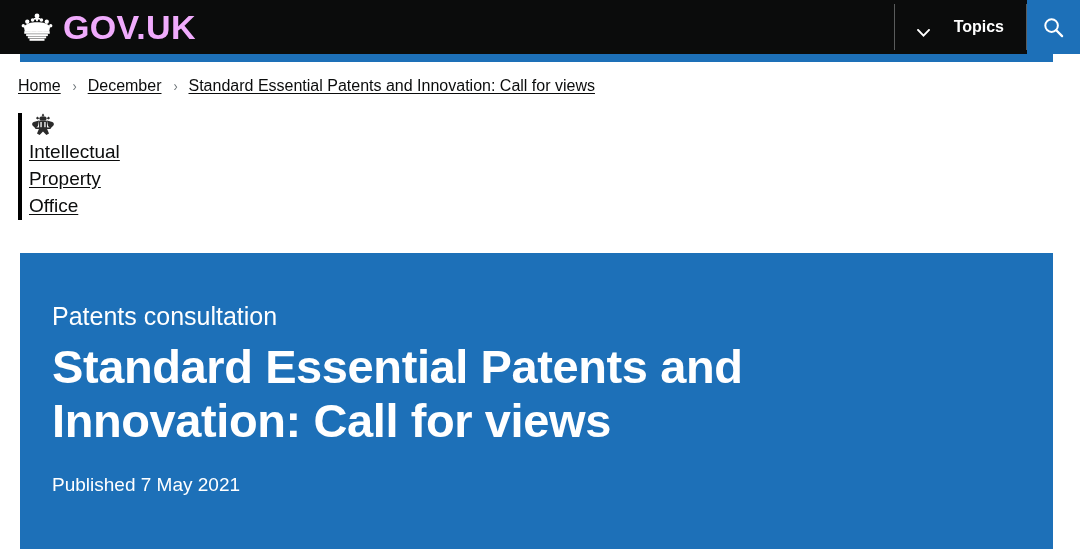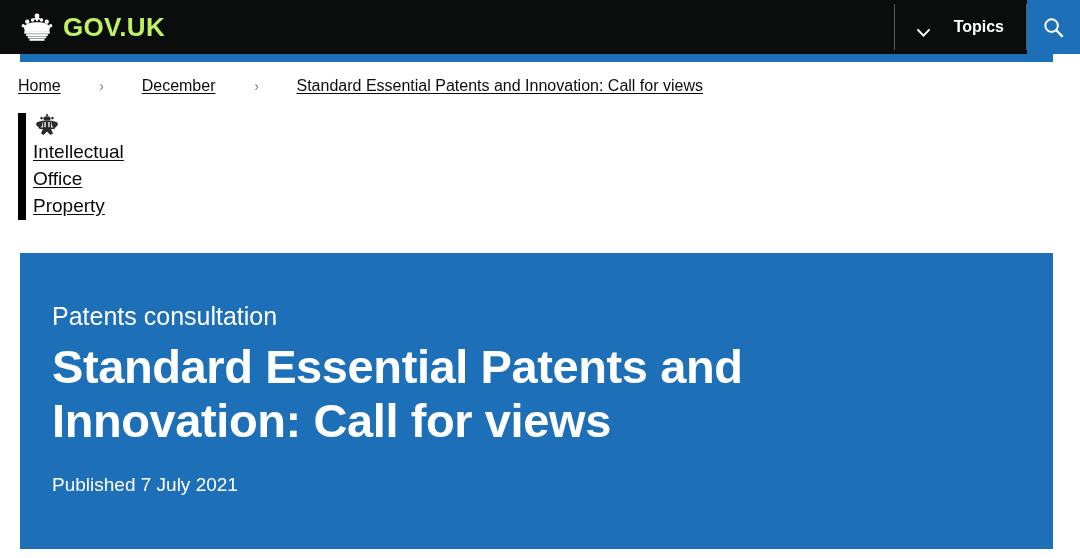--- a/index.html
+++ b/index.html
@@ -33,22 +33,22 @@
   }
 
   .crown-icon {
     display: block;
     width: 38px;
     height: 30px;
     flex: 0 0 auto;
   }
 
   .logo-text {
-    color: #bef264;
-    font-size: 26px;
+    color: #f0abfc;
+    font-size: 34px;
     font-weight: bold;
     letter-spacing: 0.3px;
     line-height: 1;
     white-space: nowrap;
   }
 
   .header-spacer { flex: 1 1 auto; }
 
   .header-nav {
     display: flex;
@@ -118,21 +118,20 @@
 
   
   .breadcrumbs {
     display: flex;
     align-items: flex-start;
     padding: 15px 0 0 18px;
     font-size: 16px;
     color: #0b0c0c;
     flex-wrap: nowrap;
     white-space: nowrap;
-    gap: 27px;
   }
 
   .crumb-link {
     color: #0b0c0c;
     text-decoration: underline;
     text-underline-offset: 2px;
     cursor: pointer;
   }
 
   .crumb-sep {
@@ -143,21 +142,21 @@
     transform: scaleX(0.85);
   }
 
   
   .org-logo-wrap {
     padding: 18px 0 0 18px;
   }
 
   .org-logo {
     display: inline-block;
-    border-left: 8px solid #000000;
+    border-left: 4px solid #000000;
     padding-left: 7px;
     text-decoration: none;
   }
 
   .org-crest {
     display: block;
     width: 28px;
     height: 23px;
     margin-bottom: 3px;
   }
@@ -293,24 +292,24 @@
         <rect x="10" y="7.4" width="8" height="8.4" rx="1"></rect>
         <path d="M10 7.4 L4.6 9 C3 9.6 2.6 11.6 3.8 12.8 L6.6 15.4 L9 13 Z"></path>
         <path d="M18 7.4 L23.4 9 C25 9.6 25.4 11.6 24.2 12.8 L21.4 15.4 L19 13 Z"></path>
         <path d="M10 15.8 L8 20.6 L10.6 22 L14 18.4 L17.4 22 L20 20.6 L18 15.8 Z"></path>
         <rect x="6.4" y="14.4" width="15.2" height="1.6"></rect>
         <rect x="11.4" y="9" width="1.3" height="5.2" fill="#ffffff"></rect>
         <rect x="15.3" y="9" width="1.3" height="5.2" fill="#ffffff"></rect>
       </svg>
     </span>
     <span class="org-name-line">Intellectual</span>
+    <span class="org-name-line">Property</span>
     <span class="org-name-line">Office</span>
-    <span class="org-name-line">Property</span>
   </a>
 </div>
 
 <div class="hero-outer">
   <div class="hero">
     <div class="hero-eyebrow">Patents consultation</div>
     <h1 class="hero-title">Standard Essential Patents and Innovation: Call for views</h1>
-    <div class="hero-meta">Published 7 July 2021</div>
+    <div class="hero-meta">Published 7 May 2021</div>
   </div>
 </div>
 
 </body></html>

